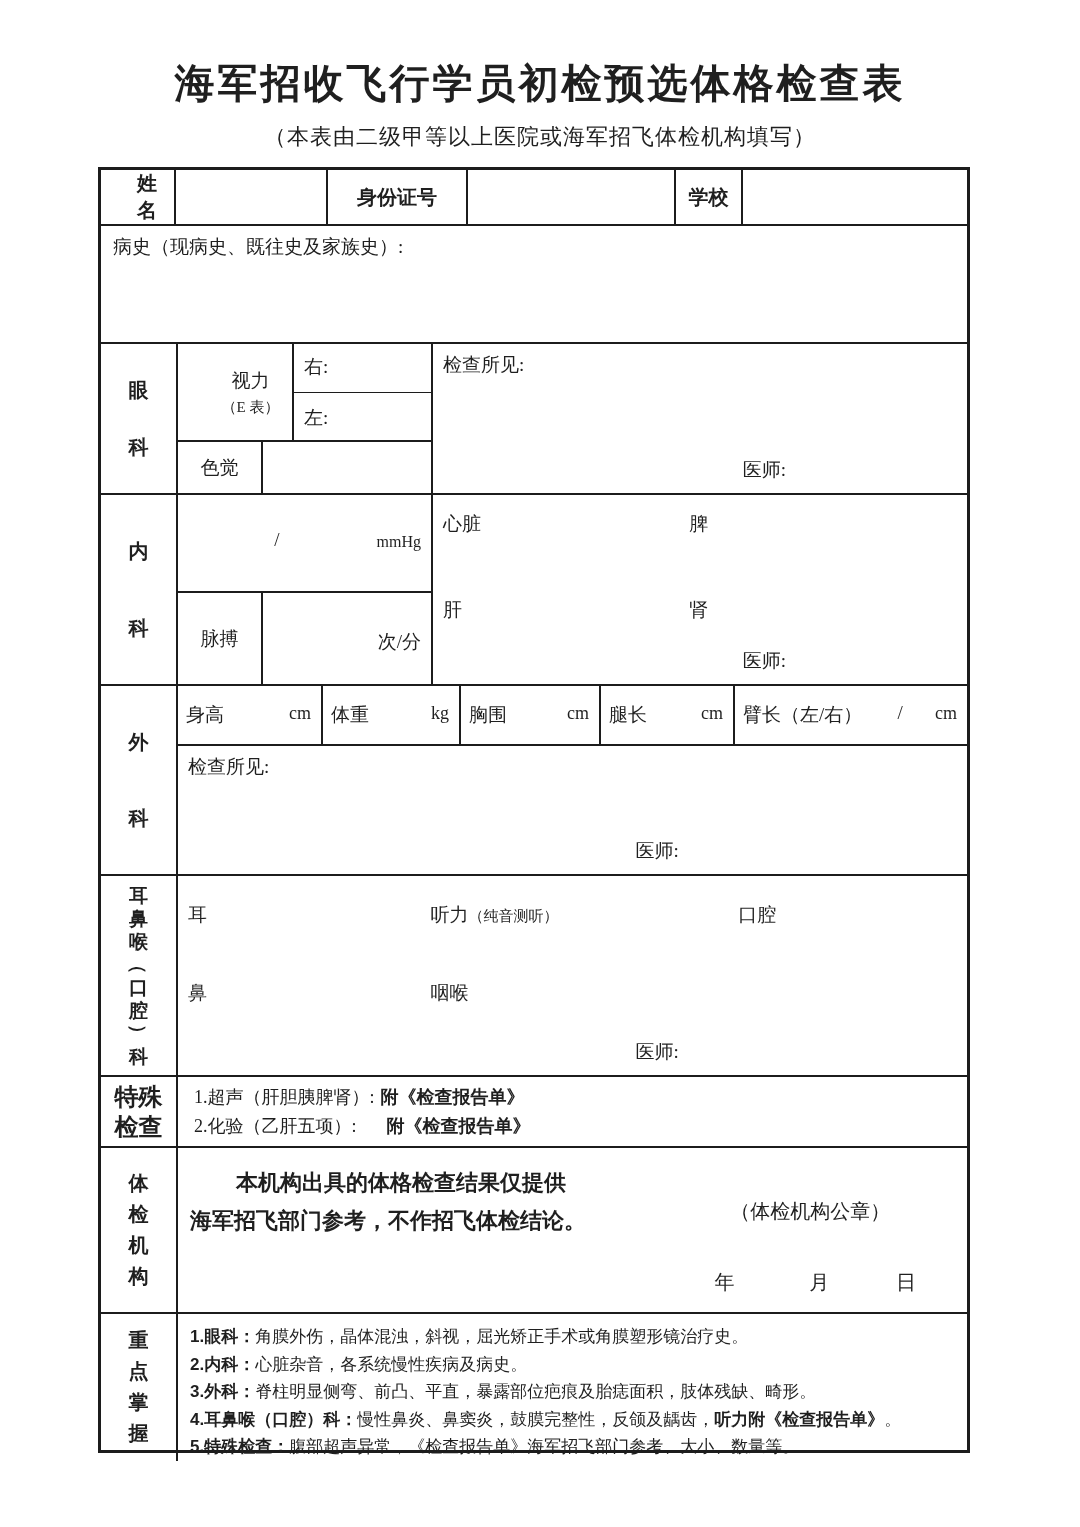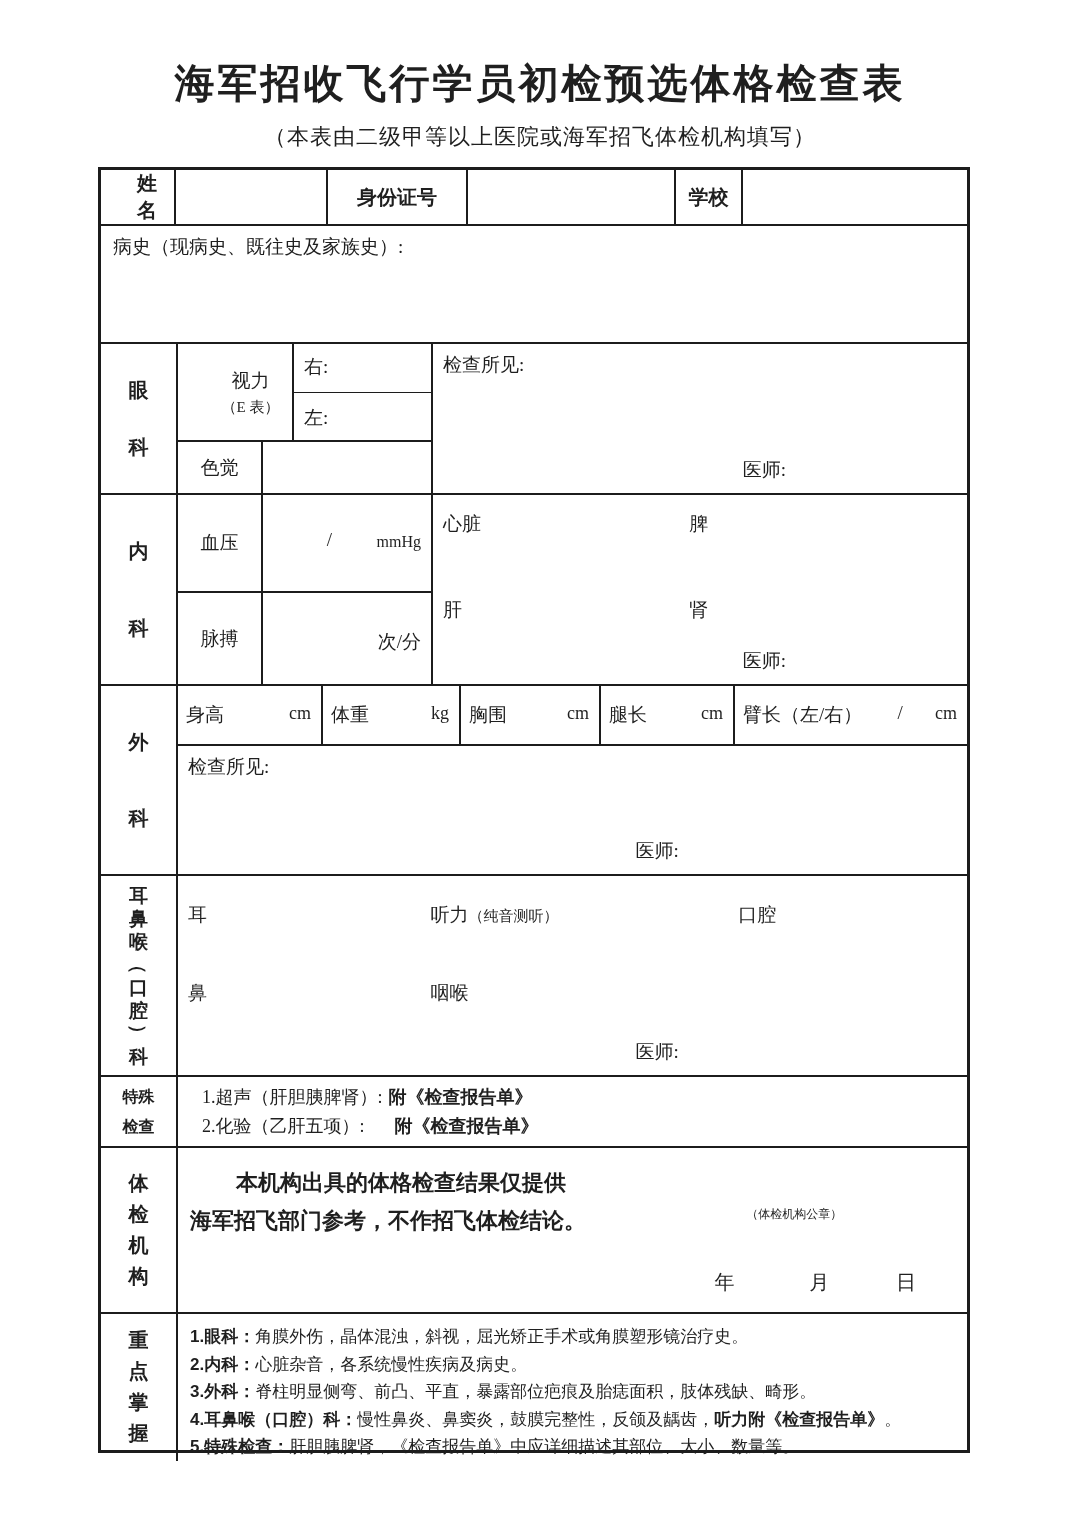--- a/index.html
+++ b/index.html
@@ -114,31 +114,31 @@
   
   .ent-item { position:absolute; font-size:19px; }
   .e-ear    { left:10px; top:26px; }
   .e-hear   { left:32%;  top:26px; }
   .e-hearsub{ font-size:15px;margin-top:24px; }
   .e-oral   { left:71%;  top:26px; }
   .e-nose   { left:10px; top:104px; }
   .e-throat { left:32%;  top:104px; }
 
   
-  .spec-label span { display:block; line-height:30px; font-size:16px; text-align:center; }
-  .spec-body { padding:6px 0 0 24px; font-size:18px; line-height:29px; }
+  .spec-label span { display:block; line-height:30px; font-size:24px; text-align:center; }
+  .spec-body { padding:6px 0 0 16px; font-size:18px; line-height:29px; }
   .spec-bold { font-family:"Liberation Sans", sans-serif; font-weight:700; }
   .g1 { margin-left:6px; }
   .g2 { margin-left:30px; }
 
   
   .org-statement { position:absolute; left:12px; top:16px; font-size:22px; font-weight:700; line-height:38px; }
   .org-line1 { display:block; text-indent:46px; }
   .org-line2 { display:block; }
-  .org-seal { position:absolute; left:70%; top:58px; font-size:12px;margin-left:16px; }
+  .org-seal { position:absolute; left:70%; top:50px; font-size:20px; }
   .org-date span { position:absolute; bottom:16px; font-size:20px; }
   .d-year  { left:68%; }
   .d-month { left:80%; }
   .d-day   { left:91%; }
 
   
   .key-body { padding:9px 6px 0 12px; font-size:17px; line-height:27.5px; }
   .kb { font-family:"Liberation Sans", sans-serif; font-weight:700; }
 </style>
 </head>
@@ -202,23 +202,20 @@
   </div>
 
   <div class="trow r-int sect">
     <div class="labelcol hei spread">
         <span>内</span>
         <span>科</span>
       </div>
     <div class="content" style="display:flex;">
       <div class="leftblock">
         <div class="int-top">
-          <div class="minicol">
-            <span>血压</span>
-          </div>
           <div class="bp-val">
             <span class="bp-slash">/</span>
             <span class="bp-unit">mmHg</span>
           </div>
         </div>
         <div class="int-bot">
           <div class="minicol">
             <span>脉搏</span>
           </div>
           <div class="bp-val">
@@ -336,17 +333,17 @@
         <span>重</span>
         <span>点</span>
         <span>掌</span>
         <span>握</span>
       </div>
     <div class="content key-body">
       <div><span class="kb">1.眼科：</span><span>角膜外伤，晶体混浊，斜视，屈光矫正手术或角膜塑形镜治疗史。</span><span class="kb"></span><span></span></div>
       <div><span class="kb">2.内科：</span><span>心脏杂音，各系统慢性疾病及病史。</span><span class="kb"></span><span></span></div>
       <div><span class="kb">3.外科：</span><span>脊柱明显侧弯、前凸、平直，暴露部位疤痕及胎痣面积，肢体残缺、畸形。</span><span class="kb"></span><span></span></div>
       <div><span class="kb">4.耳鼻喉（口腔）科：</span><span>慢性鼻炎、鼻窦炎，鼓膜完整性，反颌及龋齿，</span><span class="kb">听力附《检查报告单》</span><span>。</span></div>
-      <div><span class="kb">5.特殊检查：</span><span>肝胆胰脾肾，《检查报告单》中应详细描述其部位、大小、数量等。</span><span class="kb"></span><span></span></div>
+      <div><span class="kb">5.特殊检查：</span><span>腹部超声异常，《检查报告单》海军招飞部门参考、大小、数量等。</span><span class="kb"></span><span></span></div>
     </div>
   </div>
 
 </div>
 
 </body></html>

